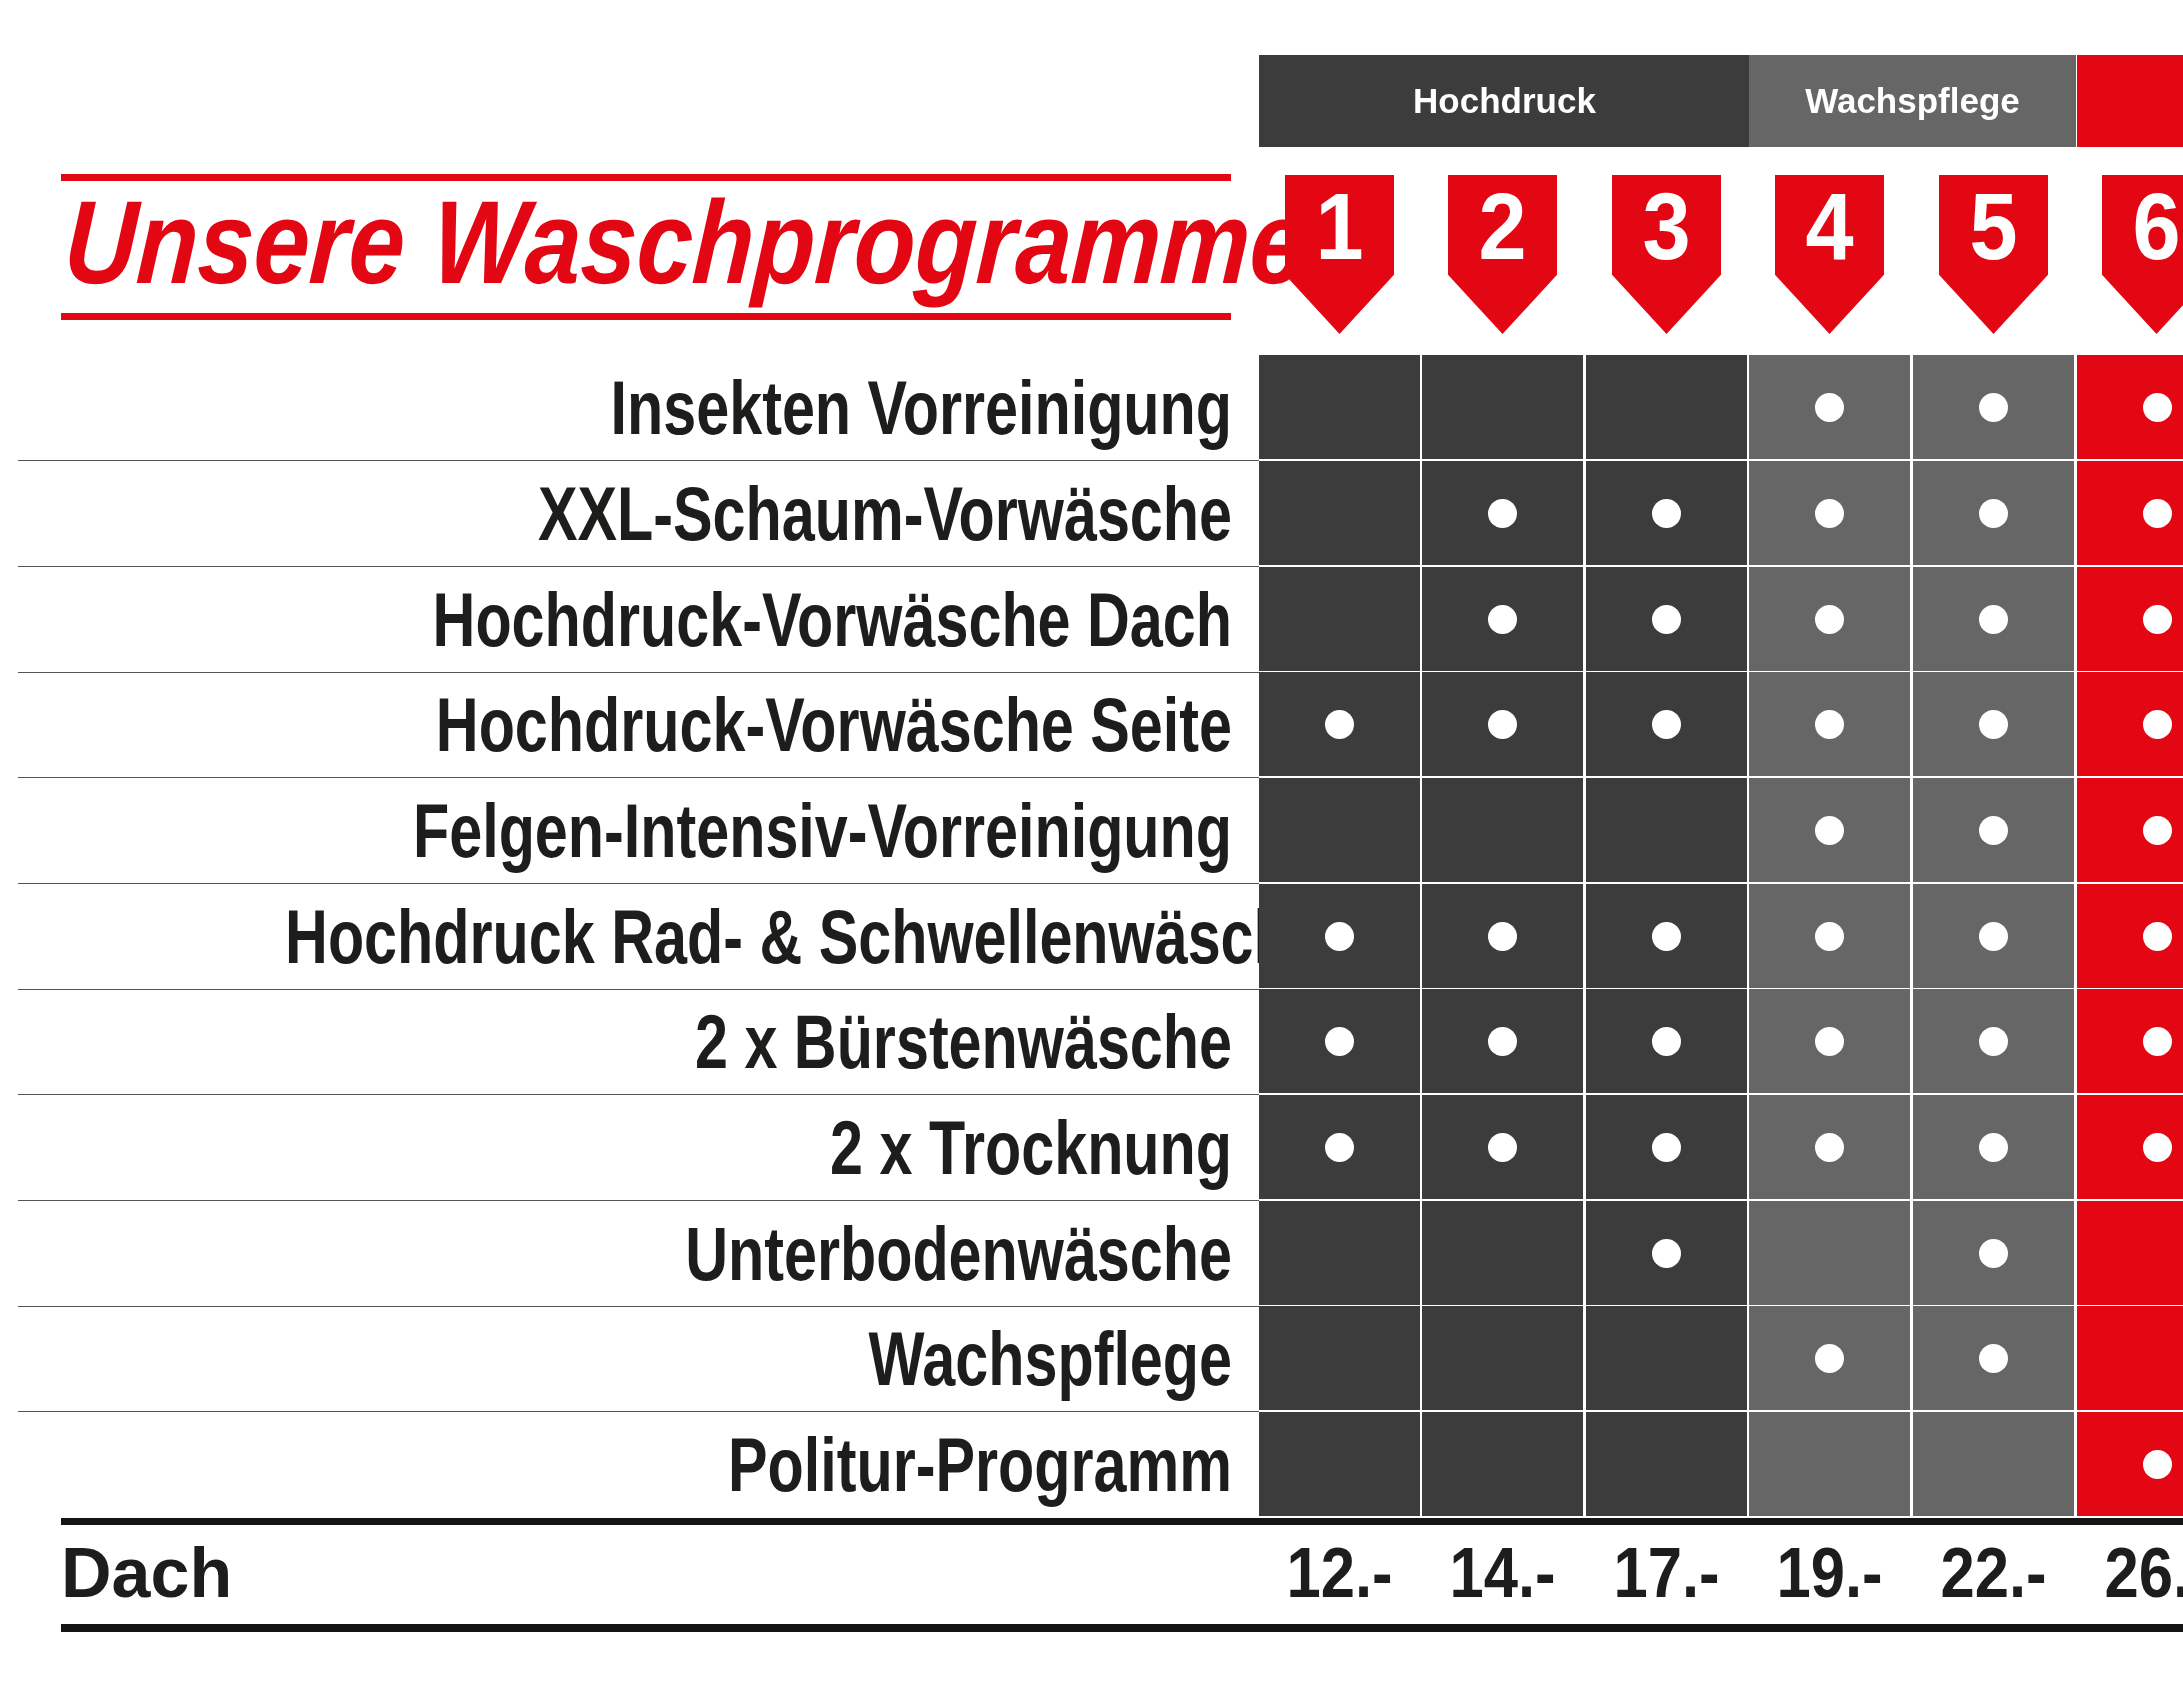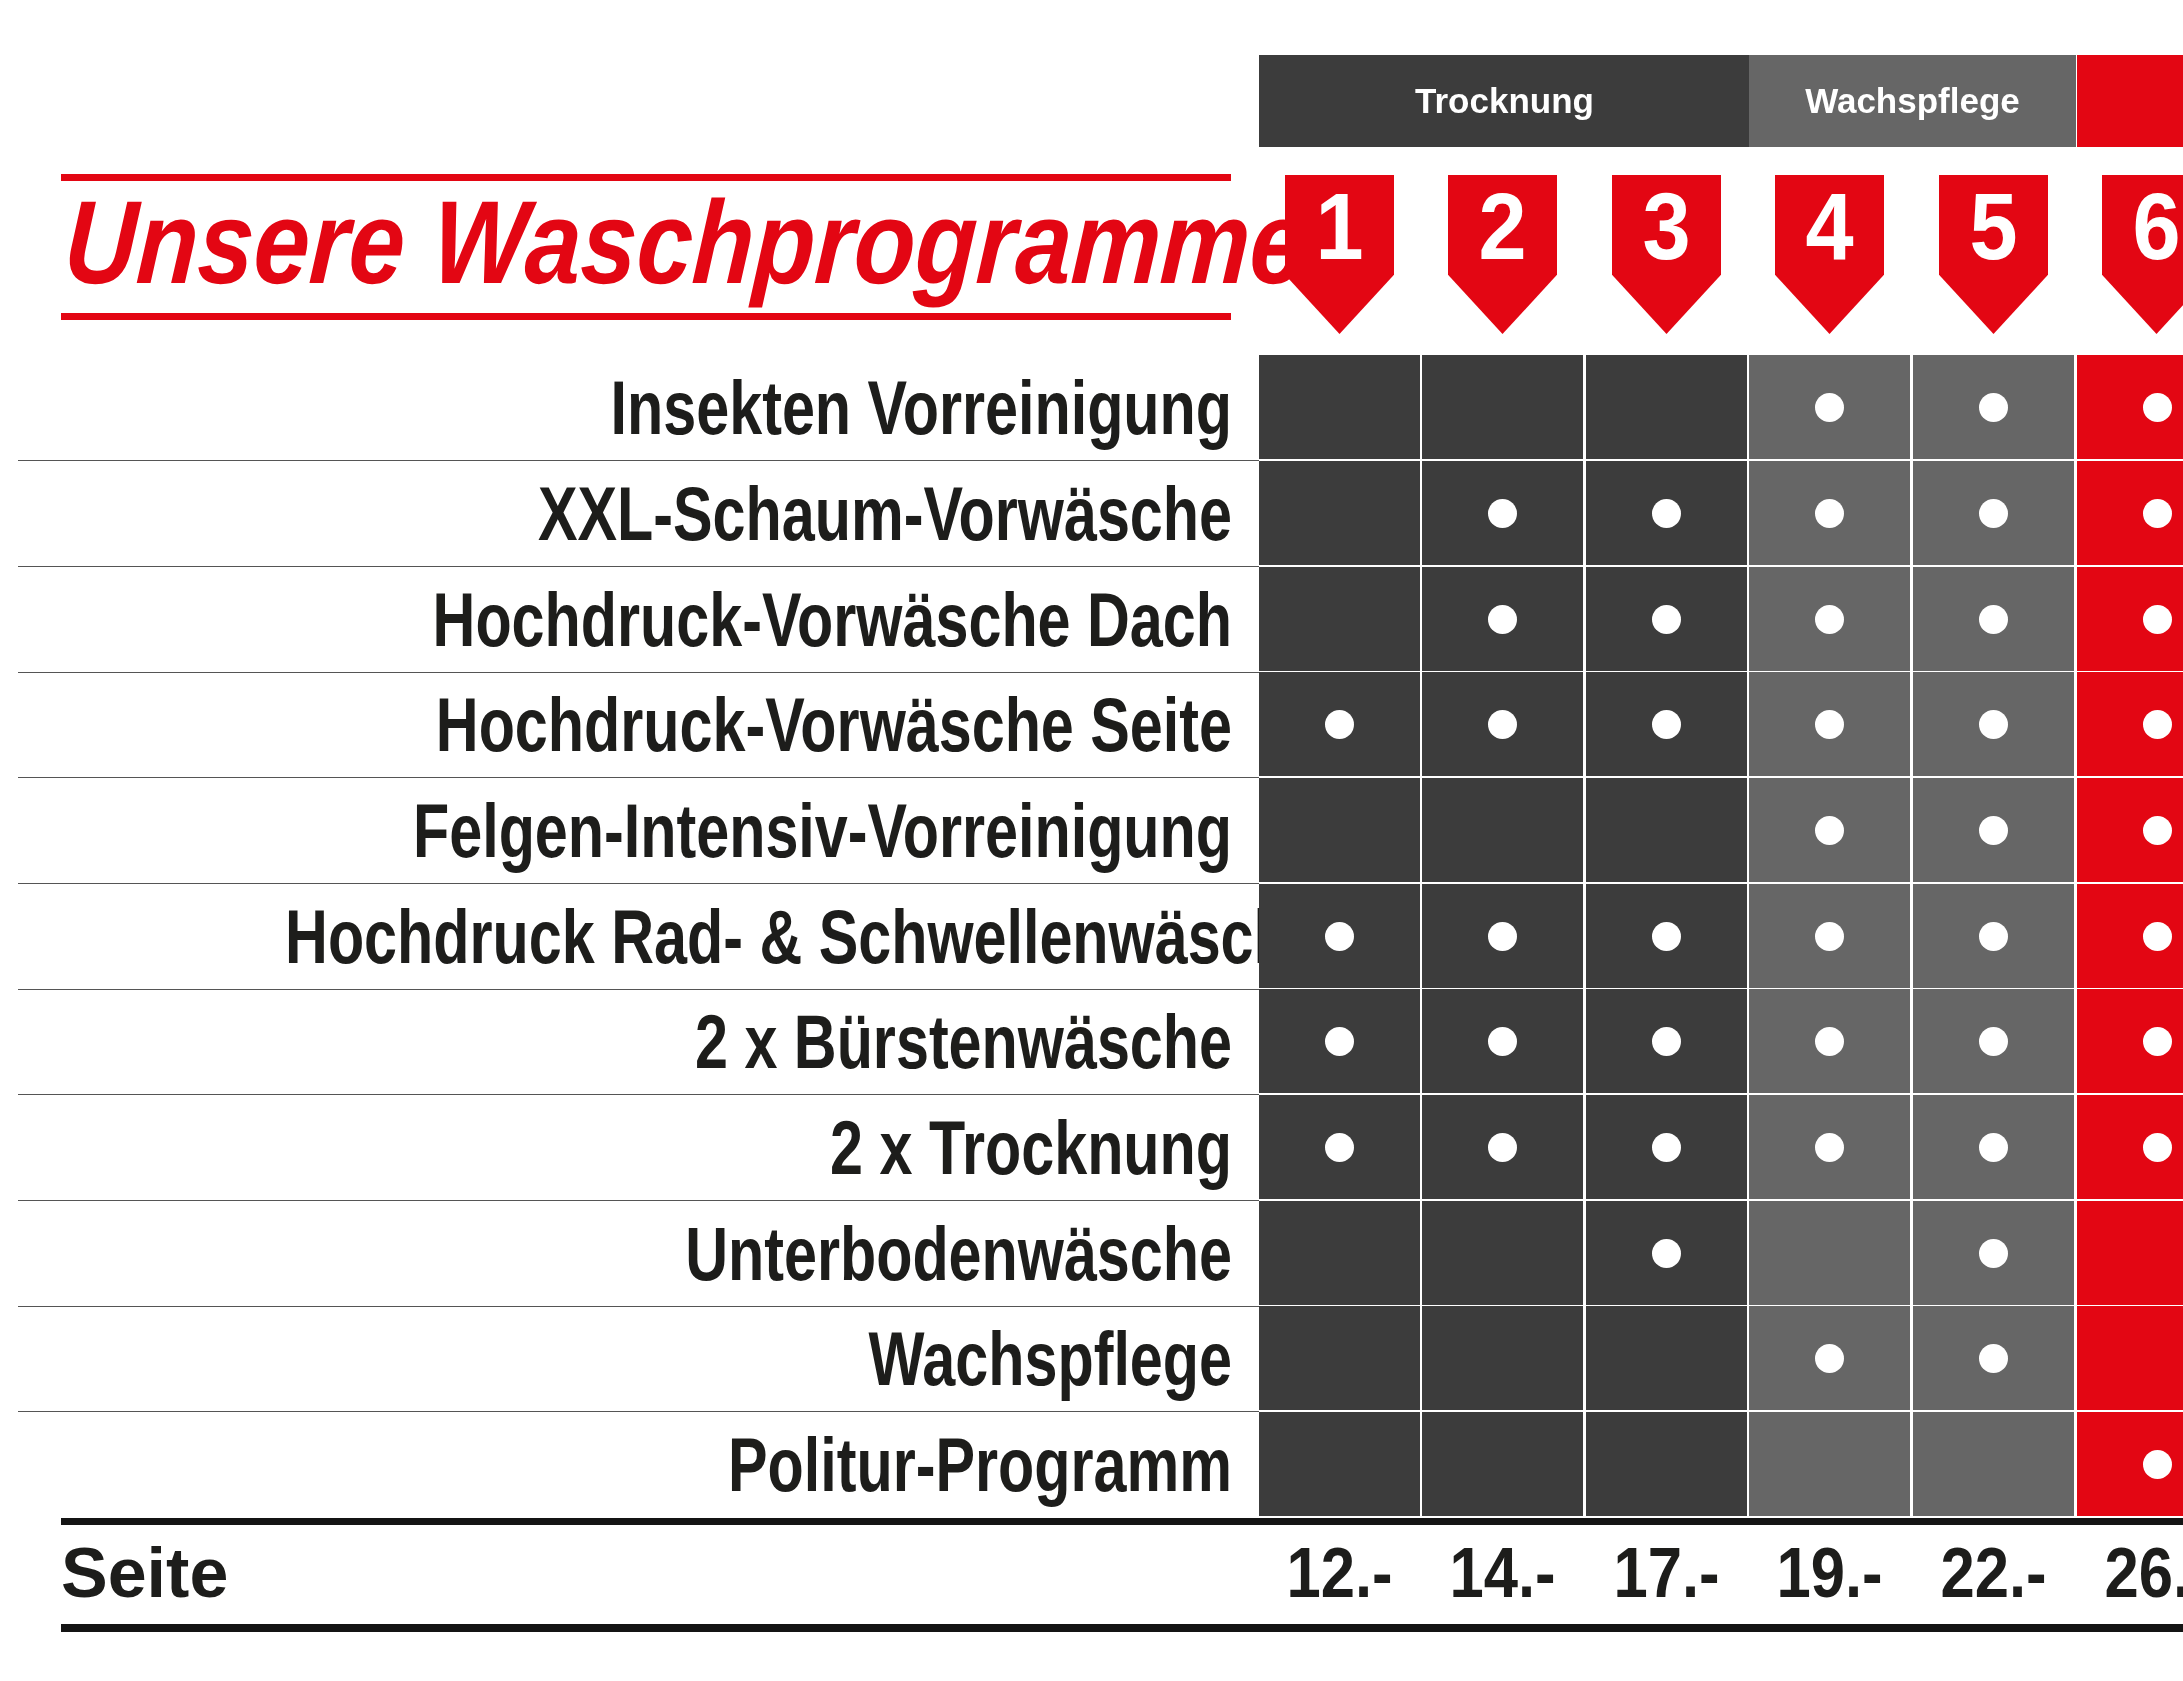--- a/index.html
+++ b/index.html
@@ -42,21 +42,21 @@
   #line2{top:1624px;height:7.9px}
 </style>
 </head>
 <body style="background: rgb(255, 255, 255);">
 
 <div class="abs" id="bar-top" style="background: rgb(227, 6, 19);"></div>
 <div class="abs" id="title" style="color: rgb(227, 6, 19);">Unsere Waschprogramme</div>
 <div class="abs" id="bar-bottom" style="background: rgb(227, 6, 19);"></div>
 
 <div id="catbar">
-    <div class="abs cat" style="left: 1259px; width: 491px; background: rgb(60, 60, 60);">Trocknung</div>
+    <div class="abs cat" style="left: 1259px; width: 491px; background: rgb(60, 60, 60);">Hochdruck</div>
     <div class="abs cat" style="left: 1749px; width: 327px; background: rgb(102, 102, 102);">Wachspflege</div>
     <div class="abs cat" style="left: 2077px; width: 327px; background: rgb(227, 6, 19);">Politur</div>
   </div>
 <div id="badges">
     <div class="abs badge" style="left: 1285px; background: rgb(227, 6, 19);">
       <div class="badge-num">1</div>
     </div>
     <div class="abs badge" style="left: 1448px; background: rgb(227, 6, 19);">
       <div class="badge-num">2</div>
     </div>
@@ -249,21 +249,21 @@
     <div class="abs cell" style="left: 1422px; top: 1412px; background: rgb(60, 60, 60);"></div>
     <div class="abs cell" style="left: 1586px; top: 1412px; background: rgb(60, 60, 60);"></div>
     <div class="abs cell" style="left: 1749px; top: 1412px; background: rgb(102, 102, 102);"></div>
     <div class="abs cell" style="left: 1913px; top: 1412px; background: rgb(102, 102, 102);"></div>
     <div class="abs cell" style="left: 2077px; top: 1412px; background: rgb(227, 6, 19);">
       <div class="abs dot" style="left: 66px; top: 38px; background: rgb(255, 255, 255);"></div>
     </div>
   </div>
 
 <div class="abs hline" id="line1" style="background: rgb(20, 20, 20);"></div>
-<div class="abs" id="preis" style="color: rgb(29, 29, 27);">Seite</div>
+<div class="abs" id="preis" style="color: rgb(29, 29, 27);">Dach</div>
 <div id="prices">
     <div class="abs price" style="left: 1259px; color: rgb(29, 29, 27);">12.-</div>
     <div class="abs price" style="left: 1422px; color: rgb(29, 29, 27);">14.-</div>
     <div class="abs price" style="left: 1586px; color: rgb(29, 29, 27);">17.-</div>
     <div class="abs price" style="left: 1749px; color: rgb(29, 29, 27);">19.-</div>
     <div class="abs price" style="left: 1913px; color: rgb(29, 29, 27);">22.-</div>
     <div class="abs price" style="left: 2077px; color: rgb(29, 29, 27);">26.-</div>
   </div>
 <div class="abs hline" id="line2" style="background: rgb(20, 20, 20);"></div>
 

